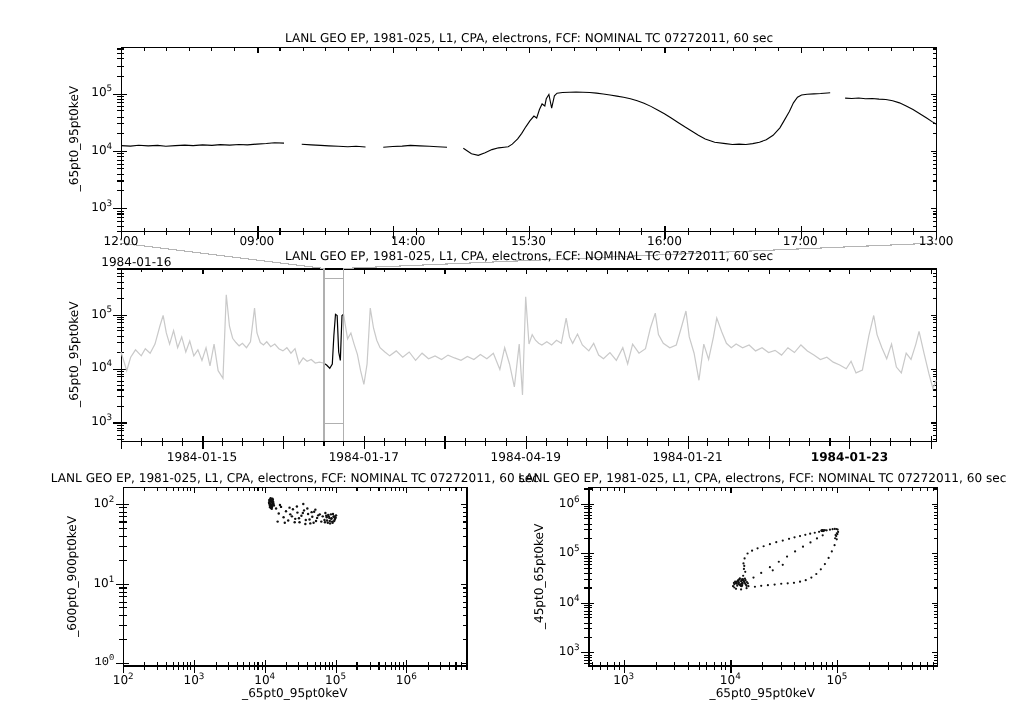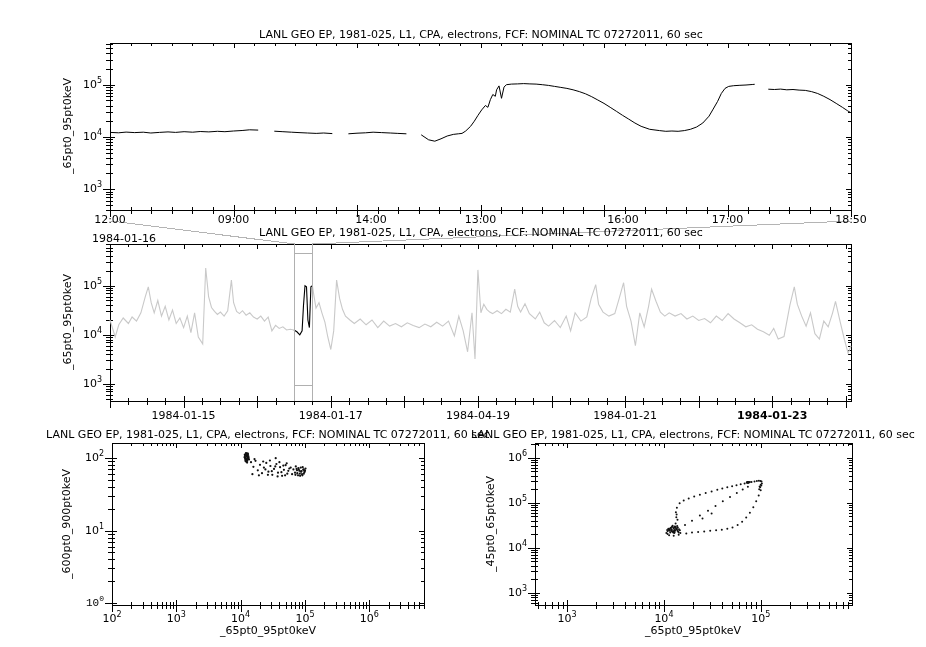--- a/index.html
+++ b/index.html
@@ -823,24 +823,24 @@
         <line x1="294.5" y1="385" x2="312.5" y2="385" stroke="#b0b0b0" stroke-width="1" shape-rendering="crispEdges"></line>
       </g>
     </svg>
   <div id="labels">
       <div class="tl right" style="left: 56px; top: 181px; width: 46px;">10<sup>3</sup></div>
       <div class="tl right" style="left: 56px; top: 129px; width: 46px;">10<sup>4</sup></div>
       <div class="tl right" style="left: 56px; top: 77px; width: 46px;">10<sup>5</sup></div>
       <div class="tl center" style="left: 110px; top: 213px;">12:00</div>
       <div class="tl center" style="left: 233.5px; top: 213px;">09:00</div>
       <div class="tl center" style="left: 339px; top: 213px; margin-left: 32px;">14:00</div>
-      <div class="tl center" style="left: 480.5px; top: 213px;">13:00</div>
-      <div class="tl center" style="left: 604px; top: 213px; margin-left: 19px;">16:00</div>
+      <div class="tl center" style="left: 480.5px; top: 213px;">15:30</div>
+      <div class="tl center" style="left: 604px; top: 213px;">16:00</div>
       <div class="tl center" style="left: 727.5px; top: 213px;">17:00</div>
-      <div class="tl center" style="left: 851px; top: 213px;">18:50</div>
+      <div class="tl center" style="left: 851px; top: 213px;">13:00</div>
       <div class="tl right" style="left: 56px; top: 376px; width: 46px;">10<sup>3</sup></div>
       <div class="tl right" style="left: 56px; top: 327px; width: 46px;">10<sup>4</sup></div>
       <div class="tl right" style="left: 56px; top: 278px; width: 46px;">10<sup>5</sup></div>
       <div class="tl center" style="left: 183.585px; top: 409px;">1984-01-15</div>
       <div class="tl center" style="left: 330.755px; top: 409px;">1984-01-17</div>
       <div class="tl center" style="left: 477.925px; top: 409px;">1984-04-19</div>
       <div class="tl center" style="left: 625.094px; top: 409px;">1984-01-21</div>
       <div class="tl center" style="left: 772.264px; top: 409px; font-weight: bold;">1984-01-23</div>
       <div class="tl right" style="left: 58px; top: 595px; width: 46px; font-family: Liberation Mono, monospace;">10<sup>0</sup></div>
       <div class="tl right" style="left: 58px; top: 523px; width: 46px;">10<sup>1</sup></div>

